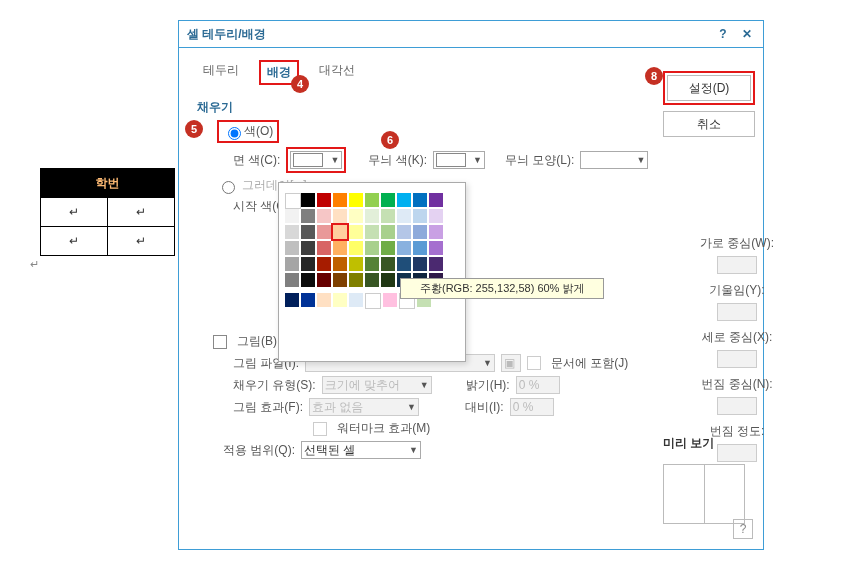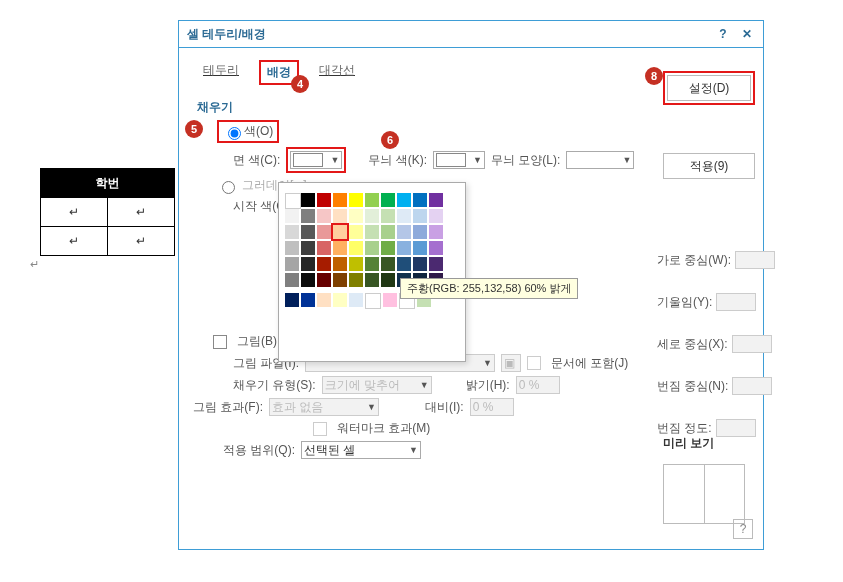--- a/index.html
+++ b/index.html
@@ -18,21 +18,21 @@
   left: 40px;
   border-collapse: collapse;
 }
 .back-table td, .back-table th {
   border: 1px solid #000;
   width: 64px;
   height: 26px;
   font-size: 12px;
   text-align: center;
 }
-.back-table th { background: #000; color: #ffffff; }
+.back-table th { background: #000; color: #fdba74; }
 .enter-sym { color: #888; font-size: 11px; position: absolute; }
 .dialog {
   position: absolute;
   top: 20px;
   left: 178px;
   width: 586px;
   height: 530px;
   border: 1px solid #3e9dd6;
   background: #fff;
   box-sizing: border-box;
@@ -50,21 +50,20 @@
 .titlebar-left, .titlebar-right { display: flex; align-items: center; gap: 8px; }
 .help-icon, .close-icon {
   width: 16px; height: 16px; display: inline-flex;
   align-items: center; justify-content: center;
   color: #2b6a94; font-weight: bold; cursor: pointer;
 }
 .tabs {
   display: flex;
   gap: 12px;
   padding: 10px 20px 0;
-  text-decoration: underline;
 }
 .tab { color: #666; padding: 4px 4px; cursor: pointer; }
 .tab.active { color: #2b6a94; font-weight: bold; }
 .red-box { border: 2px solid #e31818; }
 .tab.active .tab-wrap { border: 2px solid #e31818; padding: 2px 6px; display:inline-block; margin-top:-2px; }
 .step-label {
   width: 18px; height: 18px; border-radius: 50%;
   background: #c53023; color: #fff;
   display: inline-flex; align-items: center; justify-content: center;
   font-size: 11px; font-weight: bold;
@@ -168,31 +167,31 @@
 .color-cell { width: 14px; height: 14px; }
 .color-row {
   display: flex; gap: 2px; margin-top:6px;
 }
 .highlight-cell { outline: 2px solid #e31818; outline-offset: 0; }
 .tooltip {
   position: absolute;
   top: 278px; left: 400px;
   background: #ffffe0;
   border: 1px solid #999;
-  padding: 2px 6px;
+  padding: 2px 19px;
   font-size: 11px;
   white-space: nowrap;
   z-index: 20;
 }
 .grid-right-panel {
   position: absolute;
   top: 206px; left: 478px;
   width: 160px;
 }
-.gr-row { display: flex; align-items:center; margin: 24px 0; gap:4px; }
+.gr-row { display: flex; align-items:center; margin: 8px 0; gap:4px;flex-direction:column; }
 .table-footer-btn {
   position: absolute;
   left: 14px; bottom: 10px;
   border: 1px solid #bbb; padding: 4px 8px;
   background: #fff; cursor: pointer;
 }
 .help-box {
   position: absolute;
   right: 10px; bottom: 10px;
   width: 18px; height: 18px; border:1px solid #bbb;
@@ -241,24 +240,24 @@
   </div>
   <div class="step-label" style="top:54px; left:112px">4</div>
 
   <div class="buttons">
     <div class="btn-red-wrap" style="position:relative">
       <div class="step-label" style="top:-6px; left:-20px">8</div>
       <div class="btn">
           <span>설정(D)</span>
         </div>
     </div>
+    <div class="btn">
+        <span>취소</span>
+      </div>
     <div style="height:36px"></div>
-    <div class="btn">
-        <span>적용(9)</span>
-      </div>
     <div class="preview-label">미리 보기</div>
     <div class="preview-box"></div>
   </div>
 
   <div class="content">
     <div class="section-title">채우기</div>
     <div class="radio-row" style="position:relative">
       <div class="step-label" style="left:-32px; top:0">5</div>
       <span class="red-box" style="display:inline-flex; align-items:center; padding:1px 4px">
         <input type="radio" name="fill" checked="" style="">
@@ -275,21 +274,21 @@
         </span>
       </span>
       <div class="step-label" style="left:148px; top:-16px">6</div>
 
       <label style="margin-left:16px">무늬 색(K):</label>
       <span class="select-box">
         <span class="swatch-inner"></span>
           <span class="chev">▼</span>
       </span>
 
-      <label style="margin-left:0">무늬 모양(L):</label>
+      <label style="margin-left:14px">무늬 모양(L):</label>
       <span class="select-box" style="min-width:68px">
         <span></span>
           <span class="chev">▼</span>
       </span>
     </div>
 
     <div class="radio-row">
       <input type="radio" name="fill" style="">
       <label class="muted"><span>그러데이[...]</span></label>
     </div>
@@ -317,21 +316,21 @@
       <label>채우기 유형(S):</label>
       <span class="select-box disabled" style="min-width:110px">
           <span>크기에 맞추어</span>
           <span class="chev">▼</span>
         </span>
       <label style="margin-left:28px">밝기(H):</label>
       <span class="select-box disabled" style="min-width:44px">
           <span>0 %</span>
         </span>
     </div>
-    <div class="row muted" style="">
+    <div class="row muted" style="margin-left:40px">
       <label>그림 효과(F):</label>
       <span class="select-box disabled" style="min-width:110px">
           <span>효과 없음</span>
           <span class="chev">▼</span>
         </span>
       <label style="margin-left:40px">대비(I):</label>
       <span class="select-box disabled" style="min-width:44px">
           <span>0 %</span>
         </span>
     </div>

